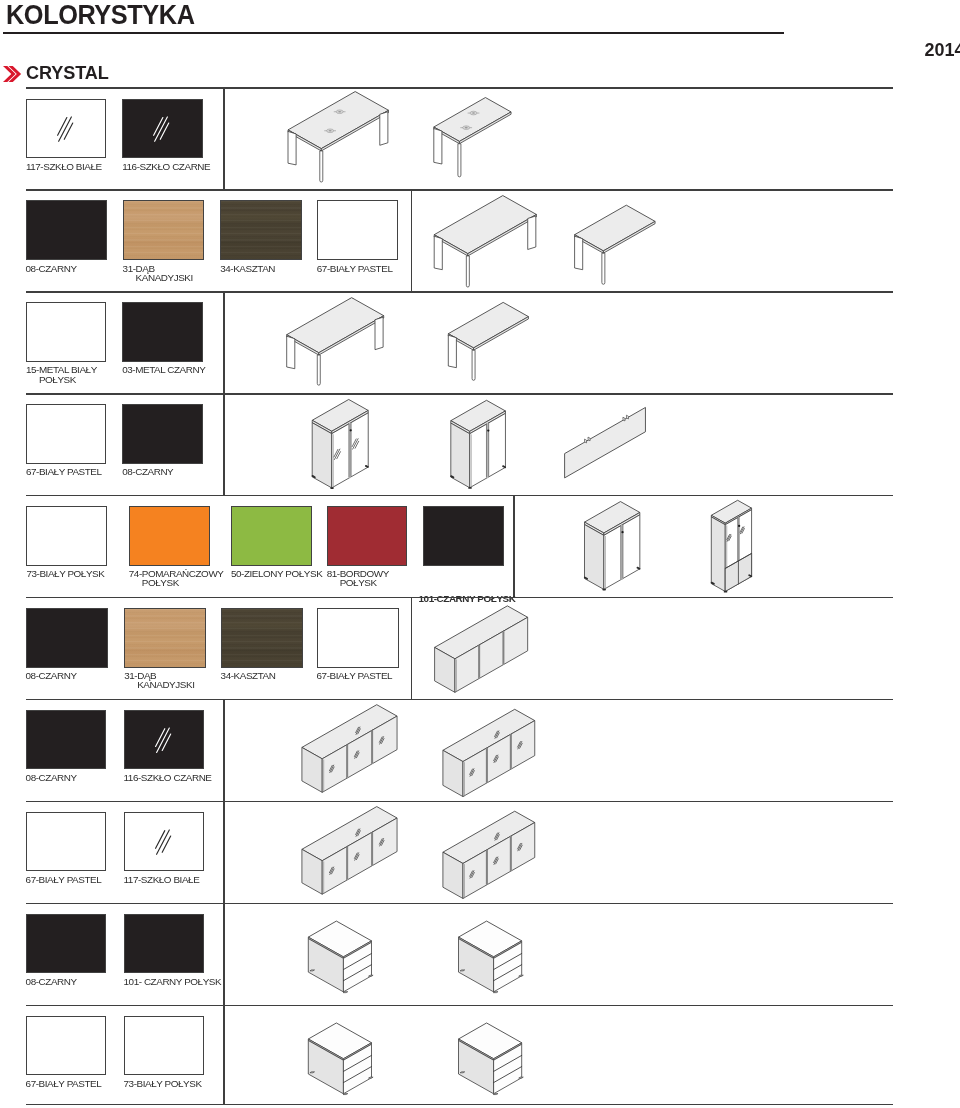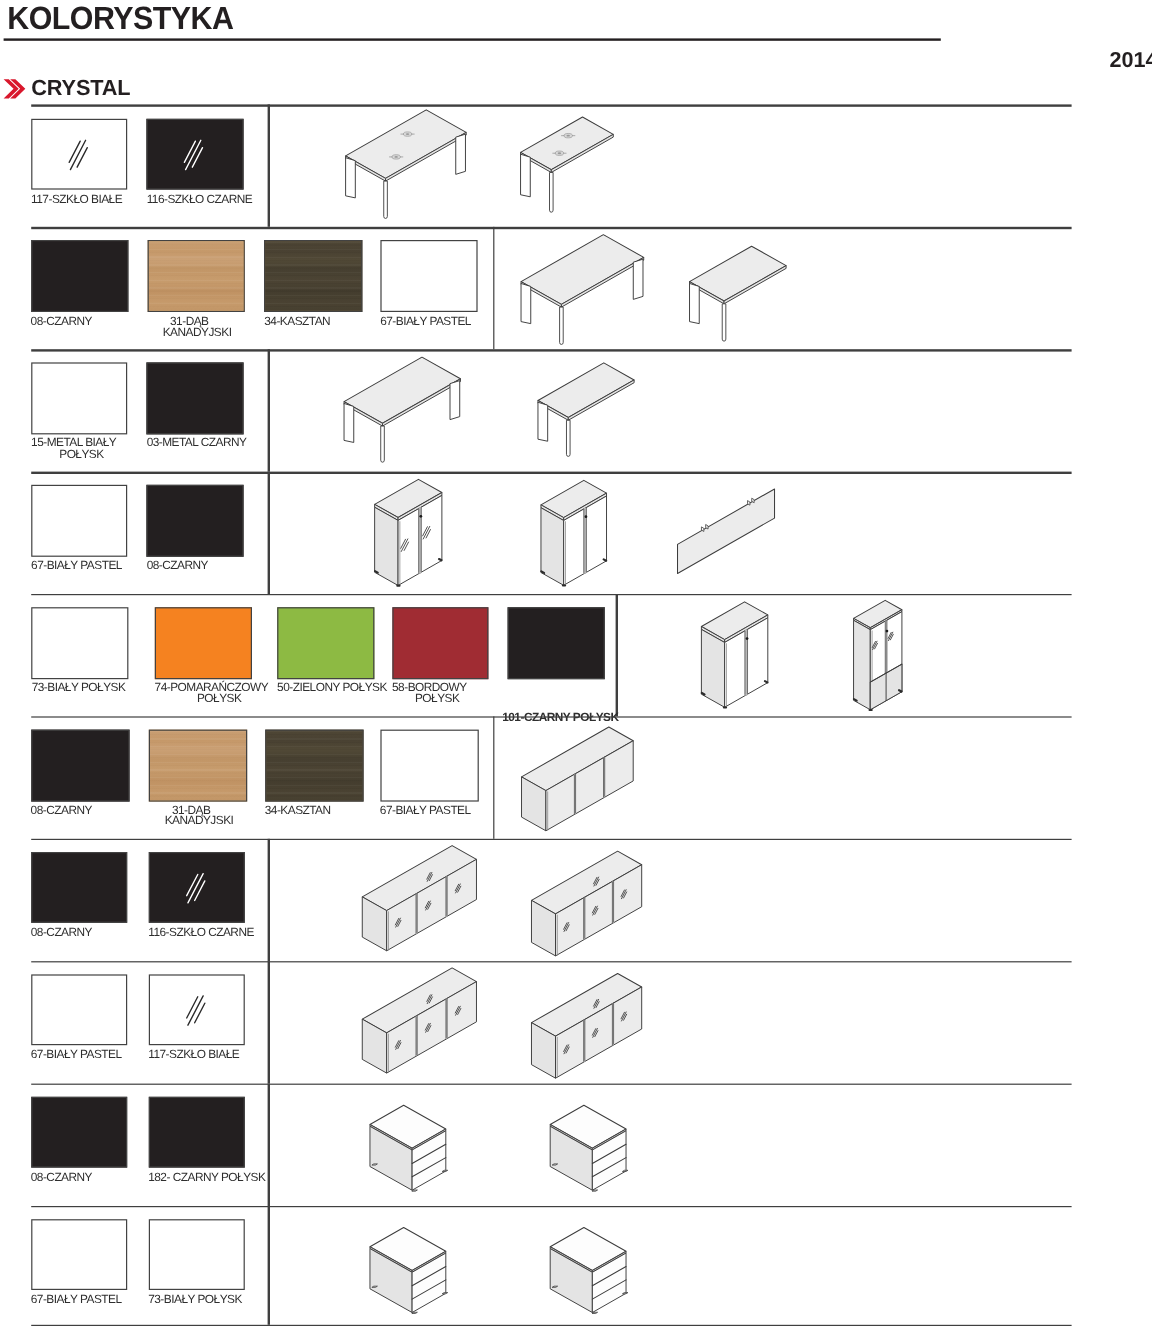--- a/index.html
+++ b/index.html
@@ -16,21 +16,21 @@
   #chevron{position:absolute;left:3.25px;top:3.5px;overflow:visible;}
   #series-name{position:absolute;left:26px;top:2px;font-size:18.1px;font-weight:bold;letter-spacing:-0.1px;line-height:19px;}
 
   
   .rowsep{position:absolute;left:26px;height:1.4px;background:#3f3f3f;}
   .vdiv{position:absolute;width:1.4px;background:#3f3f3f;}
 
   
   .sw{position:absolute;box-sizing:border-box;border:1.35px solid #424242;overflow:hidden;}
   .sw-inner{position:absolute;left:0;top:0;right:0;bottom:0;}
-  .lab{position:absolute;font-size:9.9px;line-height:9.6px;color:#2e2e2e;white-space:pre;letter-spacing:-0.42px;text-align:center;}
+  .lab{position:absolute;font-size:9.9px;line-height:9.6px;color:#2e2e2e;white-space:pre;letter-spacing:-0.42px;}
 
 
   .wood-oak{background:
      repeating-linear-gradient(to bottom, rgba(255,255,255,.055) 0px, rgba(255,255,255,.055) 1.1px,
        rgba(0,0,0,0) 1.1px, rgba(0,0,0,0) 2.6px, rgba(112,74,32,.035) 2.6px, rgba(112,74,32,.035) 3.6px,
        rgba(0,0,0,0) 3.6px, rgba(0,0,0,0) 6.4px),
      linear-gradient(to bottom, #c89e72 0%, #c59869 14%, #caa075 27%, #c29667 41%, #c79c6d 56%,
        #c09263 72%, #c69a6b 88%, #c29667 100%);}
   .wood-chestnut{background:
      repeating-linear-gradient(to bottom, rgba(255,255,255,.035) 0px, rgba(255,255,255,.035) 1.1px,
@@ -250,21 +250,21 @@
       </svg>
       <div class="rowsep" style="top: 495.1px; width: 866.5px;"></div>
       <div class="vdiv" style="left: 513.4px; top: 495.1px; height: 101.9px;"></div>
       <div class="sw" style="left: 26.4px; top: 506.2px; width: 80.8px; height: 59.4px; background: rgb(255, 255, 255);"></div>
       <div class="lab" style="left: 26.4px; top: 568.7px;"><div>73-BIAŁY POŁYSK</div></div>
       <div class="sw" style="left: 128.8px; top: 506.2px; width: 80.8px; height: 59.4px; background: rgb(245, 130, 32);"></div>
       <div class="lab" style="left: 128.8px; top: 568.7px;"><div>74-POMARAŃCZOWY</div><div style="margin-left: 13px;">POŁYSK</div></div>
       <div class="sw" style="left: 230.9px; top: 506.2px; width: 80.8px; height: 59.4px; background: rgb(141, 186, 67);"></div>
       <div class="lab" style="left: 230.9px; top: 568.7px;"><div>50-ZIELONY POŁYSK</div></div>
       <div class="sw" style="left: 326.7px; top: 506.2px; width: 80.8px; height: 59.4px; background: rgb(160, 44, 51);"></div>
-      <div class="lab" style="left: 326.7px; top: 568.7px;"><div>58-BORDOWY</div><div style="margin-left: 13px;">POŁYSK</div></div>
+      <div class="lab" style="left: 326.7px; top: 568.7px;"><div>81-BORDOWY</div><div style="margin-left: 13px;">POŁYSK</div></div>
       <div class="sw" style="left: 423px; top: 506.2px; width: 80.8px; height: 59.4px; background: rgb(35, 31, 32);"></div>
       <div class="lab" style="left: 418.5px; top: 594px; font-weight: bold;"><div>101-CZARNY POŁYSK</div></div>
       <svg width="960" height="1108" viewBox="0 0 960 1108" style="position: absolute; left: 0px; top: 0px;">
         <g>
           <polygon points="584.50,522.10 620.49,501.56 639.84,512.44 603.85,532.99" fill="#ececec" stroke="#3c3c3c" stroke-width="0.85" stroke-linejoin="round"></polygon>
           <polygon points="584.50,522.10 603.85,532.99 603.85,535.39 584.50,524.50" fill="#e4e4e4" stroke="#3c3c3c" stroke-width="0.8" stroke-linejoin="round"></polygon>
           <polygon points="603.85,532.99 639.84,512.44 639.84,514.84 603.85,535.39" fill="#e4e4e4" stroke="#3c3c3c" stroke-width="0.8" stroke-linejoin="round"></polygon>
           <polygon points="584.50,524.50 603.85,535.39 603.85,589.39 584.50,578.50" fill="#e4e4e4" stroke="#3c3c3c" stroke-width="0.8" stroke-linejoin="round"></polygon>
           <polygon points="603.85,535.39 639.84,514.84 639.84,568.84 603.85,589.39" fill="#ffffff" stroke="#3c3c3c" stroke-width="0.8" stroke-linejoin="round"></polygon>
           <line x1="605.35" y1="536.39" x2="605.35" y2="588.79" stroke="#888" stroke-width="0.65" stroke-linecap="round"></line>
@@ -497,21 +497,21 @@
             <line x1="498.85" y1="832.78" x2="494.95" y2="840.28" stroke="#4a4a4a" stroke-width="0.8" stroke-linecap="round"></line>
             <line x1="499.28" y1="834.66" x2="496.67" y2="839.67" stroke="#4a4a4a" stroke-width="0.8" stroke-linecap="round"></line>
           </g>
         </g>
       </svg>
       <div class="rowsep" style="top: 902.7px; width: 866.5px;"></div>
       <div class="vdiv" style="left: 223.4px; top: 902.7px; height: 101.9px;"></div>
       <div class="sw" style="left: 25.6px; top: 913.9px; width: 80.4px; height: 59.4px; background: rgb(35, 31, 32);"></div>
       <div class="lab" style="left: 25.6px; top: 977.1px;"><div>08-CZARNY</div></div>
       <div class="sw" style="left: 123.5px; top: 913.9px; width: 80.4px; height: 59.4px; background: rgb(35, 31, 32);"></div>
-      <div class="lab" style="left: 123.5px; top: 977.1px;"><div>182- CZARNY POŁYSK</div></div>
+      <div class="lab" style="left: 123.5px; top: 977.1px;"><div>101- CZARNY POŁYSK</div></div>
       <svg width="960" height="1108" viewBox="0 0 960 1108" style="position: absolute; left: 0px; top: 0px;">
         <g>
           <polygon points="308.30,937.10 336.38,921.07 371.50,940.84 343.42,956.86" fill="#fdfdfd" stroke="#3c3c3c" stroke-width="0.85" stroke-linejoin="round"></polygon>
           <polygon points="308.30,937.10 343.42,956.86 343.42,958.36 308.30,938.60" fill="#c9c9c9" stroke="#3c3c3c" stroke-width="0.75" stroke-linejoin="round"></polygon>
           <polygon points="343.42,956.86 371.50,940.84 371.50,942.34 343.42,958.36" fill="#c9c9c9" stroke="#3c3c3c" stroke-width="0.75" stroke-linejoin="round"></polygon>
           <polygon points="308.30,938.60 343.42,958.36 343.42,991.86 308.30,972.10" fill="#e4e4e4" stroke="#3c3c3c" stroke-width="0.8" stroke-linejoin="round"></polygon>
           <polygon points="343.42,958.36 371.50,942.34 371.50,975.84 343.42,991.86" fill="#fdfdfd" stroke="#3c3c3c" stroke-width="0.8" stroke-linejoin="round"></polygon>
           <line x1="343.42" y1="969.53" x2="371.50" y2="953.50" stroke="#3c3c3c" stroke-width="0.9" stroke-linecap="round"></line>
           <line x1="343.42" y1="980.70" x2="371.50" y2="964.67" stroke="#3c3c3c" stroke-width="0.9" stroke-linecap="round"></line>
           <path d="M309.90000000000003 970.9 l1.6 -1.0 l3.0 0 l-1.6 1.0 Z" fill="#d8d8d8" stroke="#3c3c3c" stroke-width="0.65"></path>

